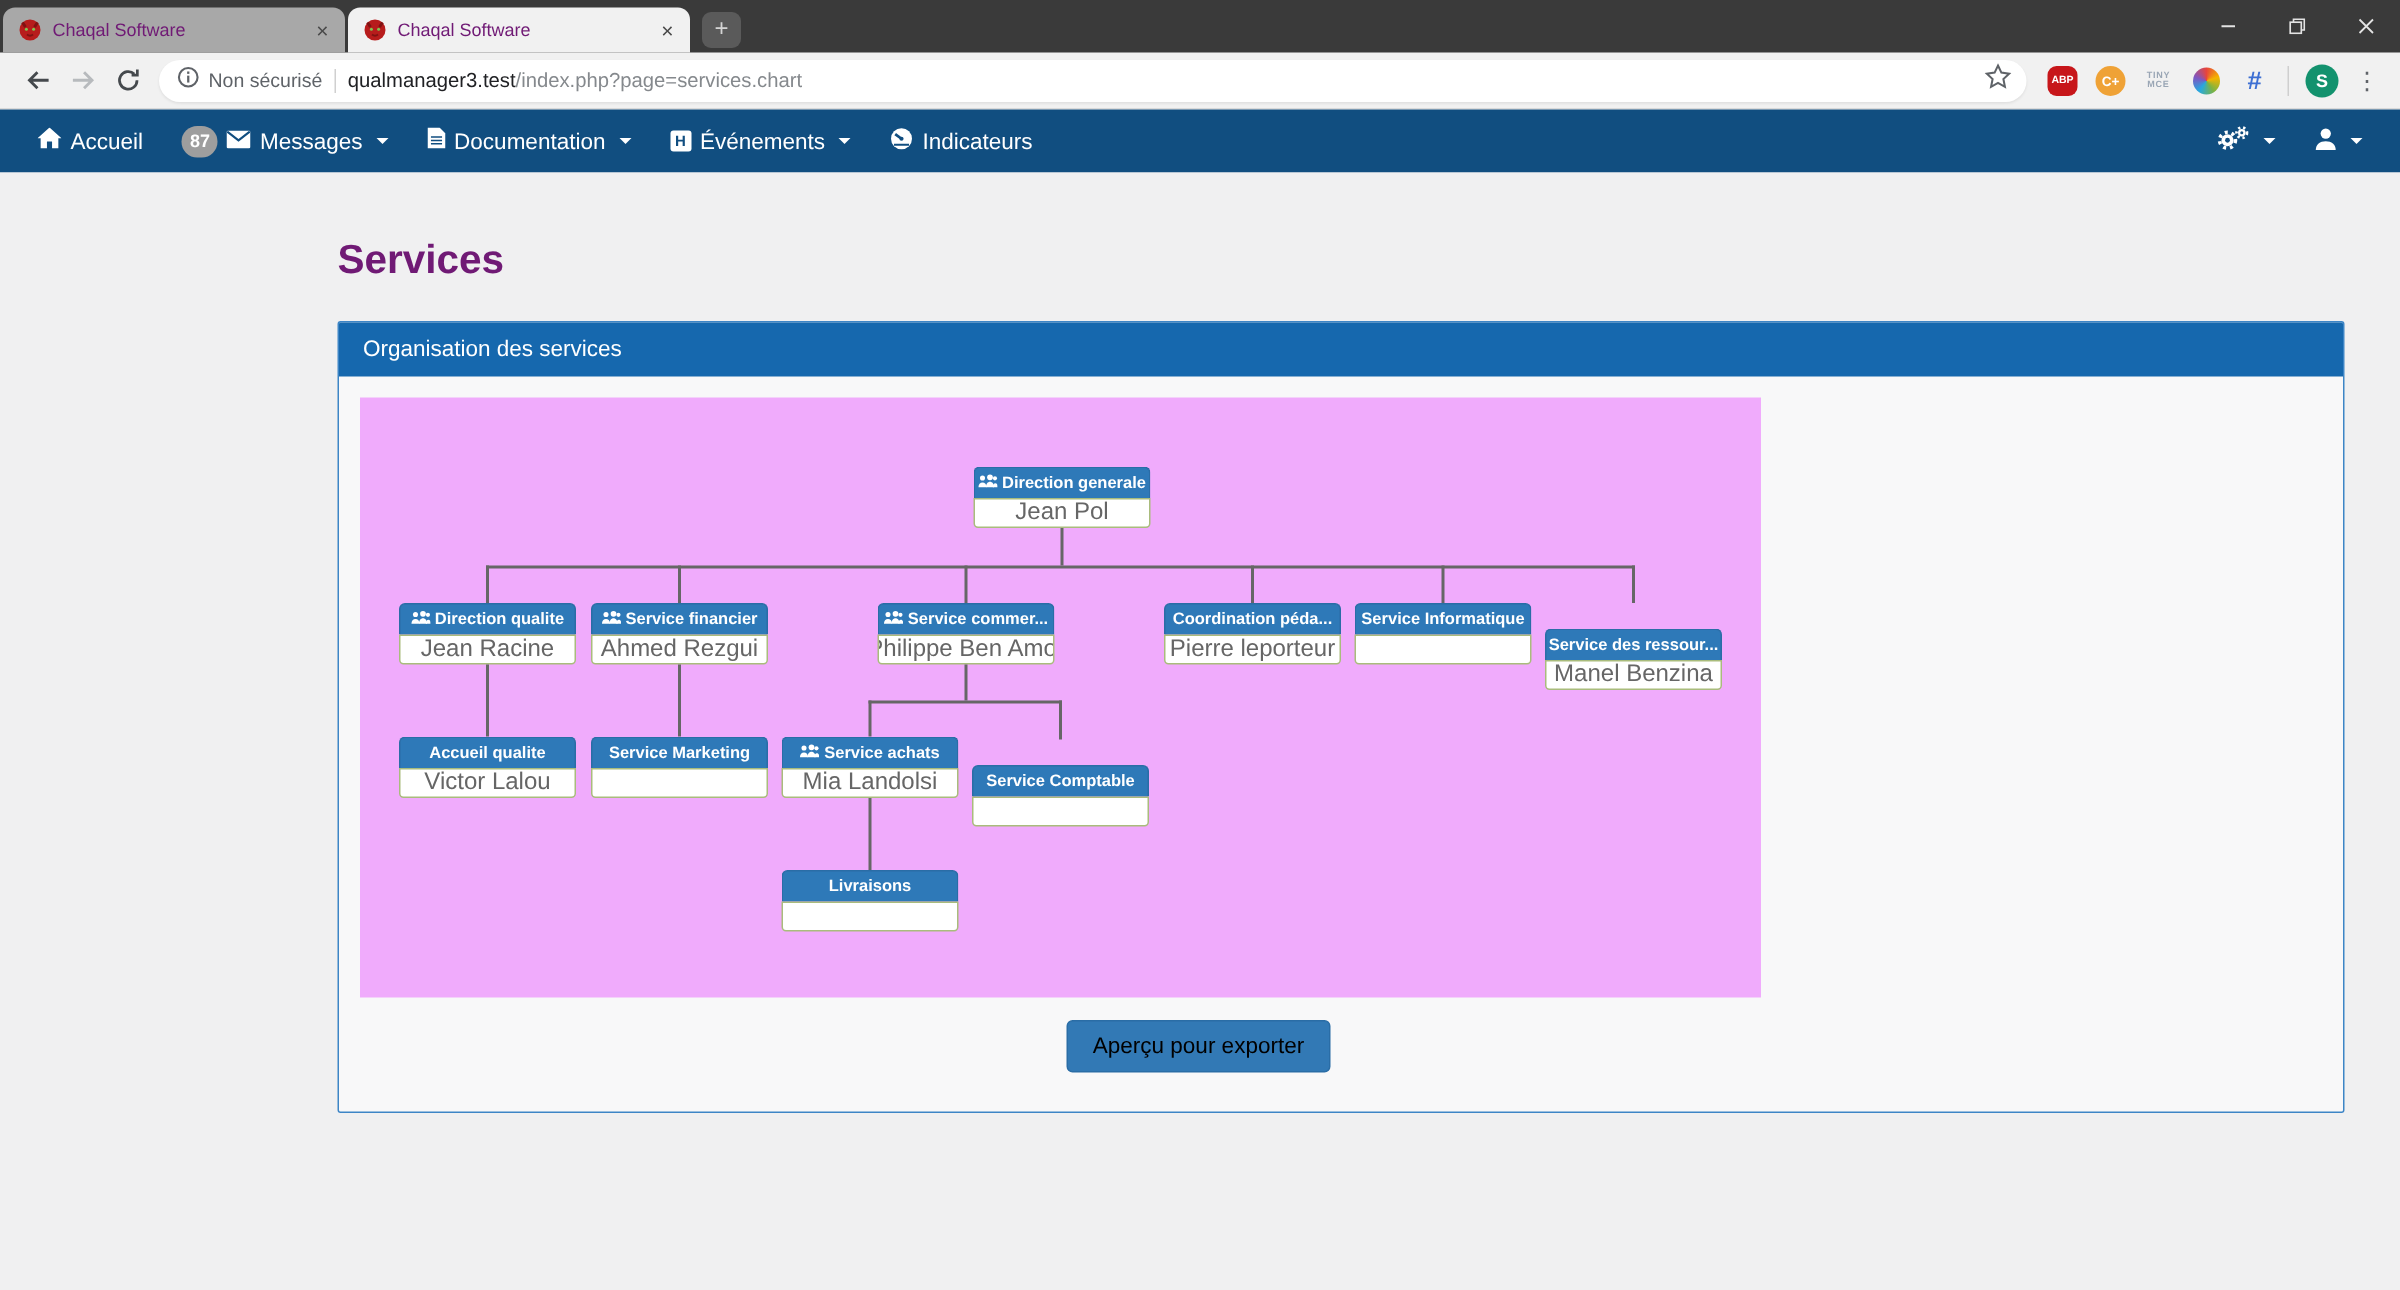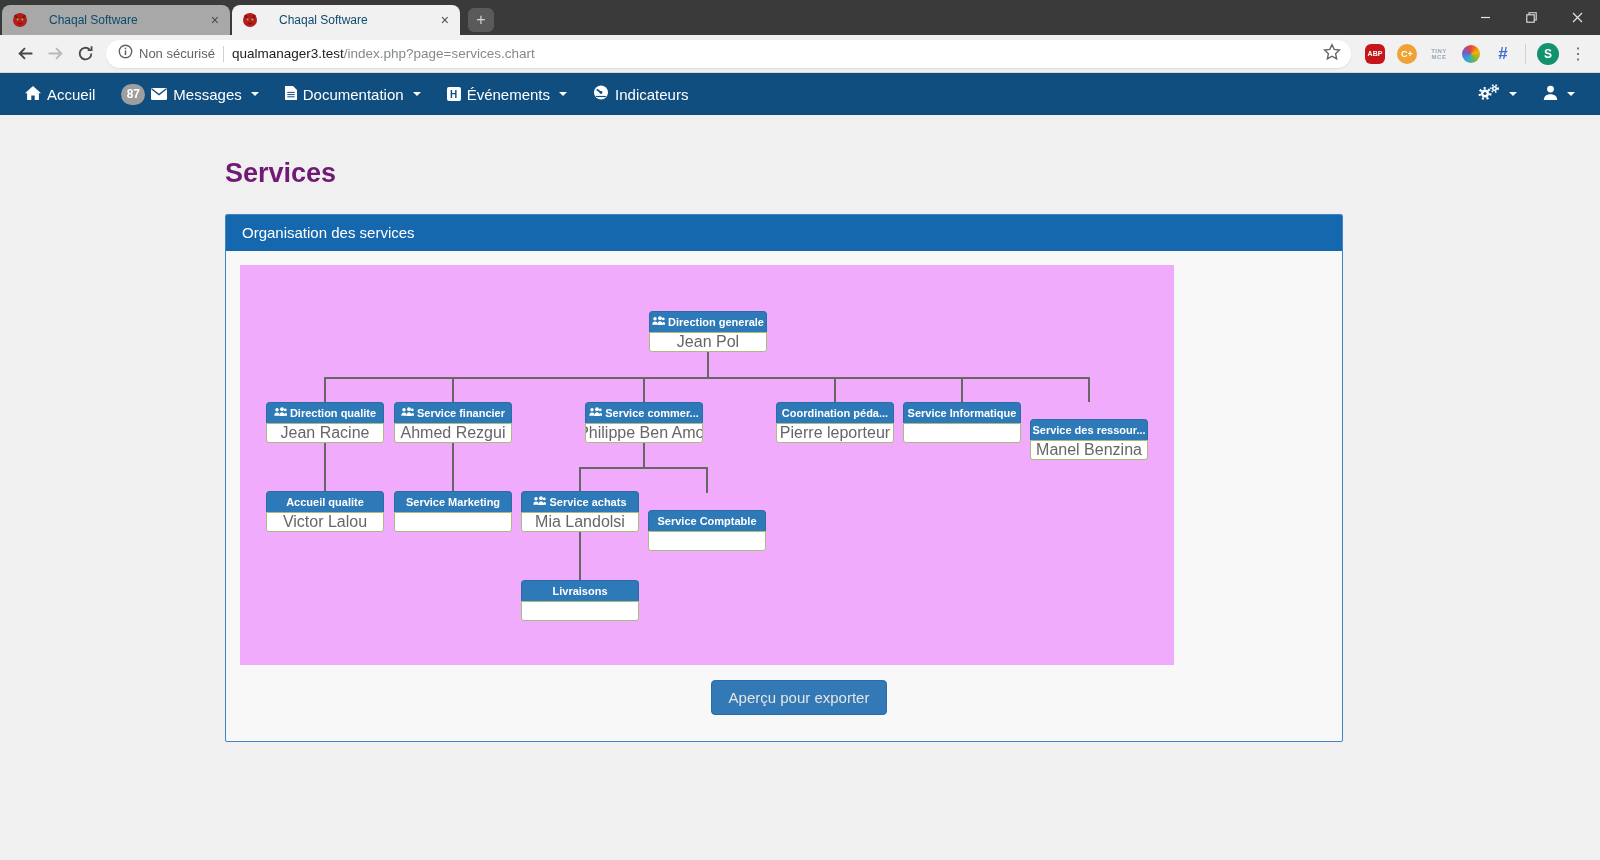--- a/index.html
+++ b/index.html
@@ -4,21 +4,21 @@
 <style>
   * { margin:0; padding:0; box-sizing:border-box; }
   html,body { width:1600px; height:860px; font-family:"Liberation Sans", sans-serif; background:#f0f0f1; overflow:hidden; }
   .screen { width:1600px; height:860px; display:flex; flex-direction:column; }
 
   
   .titlebar { height:35px; background:#3a3a3a; display:flex; align-items:flex-end; position:relative; }
   .tab { width:228px; height:30px; display:flex; align-items:center; padding:0 8px 0 10px; border-radius:8px 8px 0 0; margin-left:2px; }
   .tab.inactive { background:#a8a8a8; }
   .tab.active { background:#f1f1f1; }
-  .tab-title { flex:1; font-size:12px; color:#0c4a6e; margin-left:21px; white-space:nowrap; overflow:hidden; }
+  .tab-title { flex:1; font-size:12px; color:#701a75; margin-left:7px; white-space:nowrap; overflow:hidden; }
   .tab-close { font-size:14px; color:#4a4a4a; padding:0 3px; cursor:default; line-height:1; }
   .favicon { width:16px; height:16px; display:inline-block; flex:0 0 16px; }
   .newtab-btn { width:26px; height:24px; margin:0 0 3px 8px; background:#5a5a5a; border-radius:6px; color:#d4d4d4; font-size:16px; text-align:center; line-height:23px; }
   .win-controls { position:absolute; right:0; top:0; height:35px; display:flex; }
   .win-btn { width:46px; height:35px; display:flex; align-items:center; justify-content:center; }
 
   
   .toolbar { height:38px; background:#f1f1f1; display:flex; align-items:center; padding:0 10px; border-bottom:1px solid #d9d9d9; }
   .nav-btn { width:30px; height:30px; display:flex; align-items:center; justify-content:center; border-radius:50%; }
   .omnibox { flex:1; height:28px; background:#fff; border-radius:14px; margin:0 8px 0 6px; display:flex; align-items:center; padding:0 10px 0 12px; box-shadow:0 1px 2px rgba(0,0,0,.08); }
@@ -41,30 +41,30 @@
   .navbar { height:42px; background:#114e80; display:flex; align-items:center; color:#fff; padding:0 12px; }
   .nav-item { display:flex; align-items:center; gap:6px; padding:0 13px; height:42px; font-size:15px; white-space:nowrap; cursor:default; }
   .badge { min-width:24px; height:21px; background:#9e9e9e; border-radius:11px; color:#fff; font-size:12px; font-weight:bold; display:flex; align-items:center; justify-content:center; padding:1px 4px; }
   .caret { width:0; height:0; border-left:4px solid transparent; border-right:4px solid transparent; border-top:4px solid #fff; margin-left:3px; }
   .navbar-right { margin-left:auto; display:flex; align-items:center; }
   .hsq { background:#fff; color:#114e80; font-size:10px; font-weight:bold; width:14px; height:14px; border-radius:2px; display:flex; align-items:center; justify-content:center; }
 
   
   .page { flex:1; background:#f0f0f1; overflow:hidden; }
   .page-title { margin:43px 0 0 225px; font-size:27px; font-weight:600; color:#701a75; }
-  .panel { width:1118px; margin:25px 0 15px 225px; background:#f8f8f9; border:1px solid #3d85c6; border-radius:2px; }
+  .panel { width:1338px; margin:25px 0 15px 225px; background:#f8f8f9; border:1px solid #3d85c6; border-radius:2px; }
   .panel-head { height:36px; background:#1668ae; color:#fff; font-size:15px; line-height:36px; padding-left:16px; border-radius:1px 1px 0 0; }
   .panel-body { padding:14px 14px 26px 14px; }
   #chart-area { position:relative; width:934px; height:400px; background:#f0abfc; }
   .oc-node { position:absolute; cursor:default; }
   .oc-head { height:21px; background:#2e79b8; border:1px solid #2a6da6; border-bottom:none; border-radius:4px 4px 0 0; color:#fff; font-weight:bold; font-size:11px; display:flex; align-items:center; justify-content:center; gap:3px; white-space:nowrap; overflow:hidden; }
   .oc-body { height:20px; background:#fff; border:1px solid #a9bc7c; border-radius:0 0 3px 3px; font-size:16px; color:#666; display:flex; align-items:center; justify-content:center; white-space:nowrap; overflow:hidden; }
   .oc-conn { position:absolute; background:#666; }
   .btn-row { width:934px; margin-top:15px; display:flex; justify-content:center; padding-left:184px; }
-  .export-btn { background:#3279b5; border:1px solid #2a6da6; color:#e5e5e5; font-size:15px; font-family:"Liberation Sans",sans-serif; padding:8px 17px; border-radius:4px; cursor:pointer; }
+  .export-btn { background:#3279b5; border:1px solid #2a6da6; color:#000000; font-size:15px; font-family:"Liberation Sans",sans-serif; padding:8px 17px; border-radius:4px; cursor:pointer; }
 </style>
 </head>
 <body>
 
 <div class="screen">
 
   <div class="titlebar">
     <div class="tab inactive">
       <span class="favicon">
         <svg width="16" height="16" viewBox="0 0 16 16">

